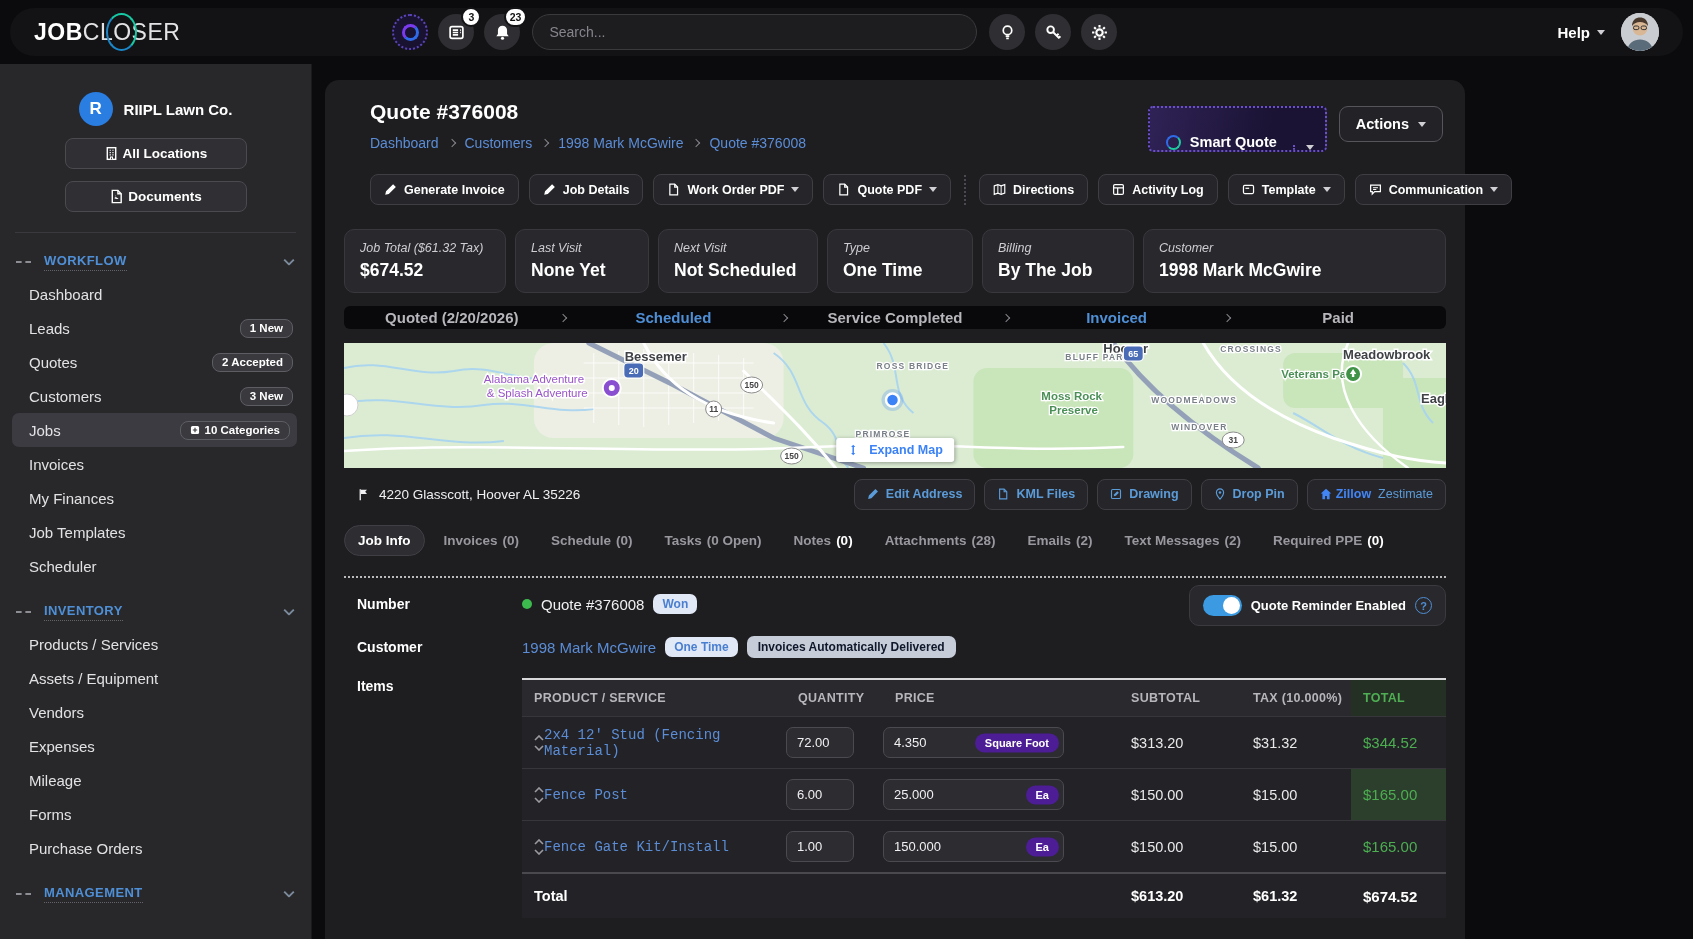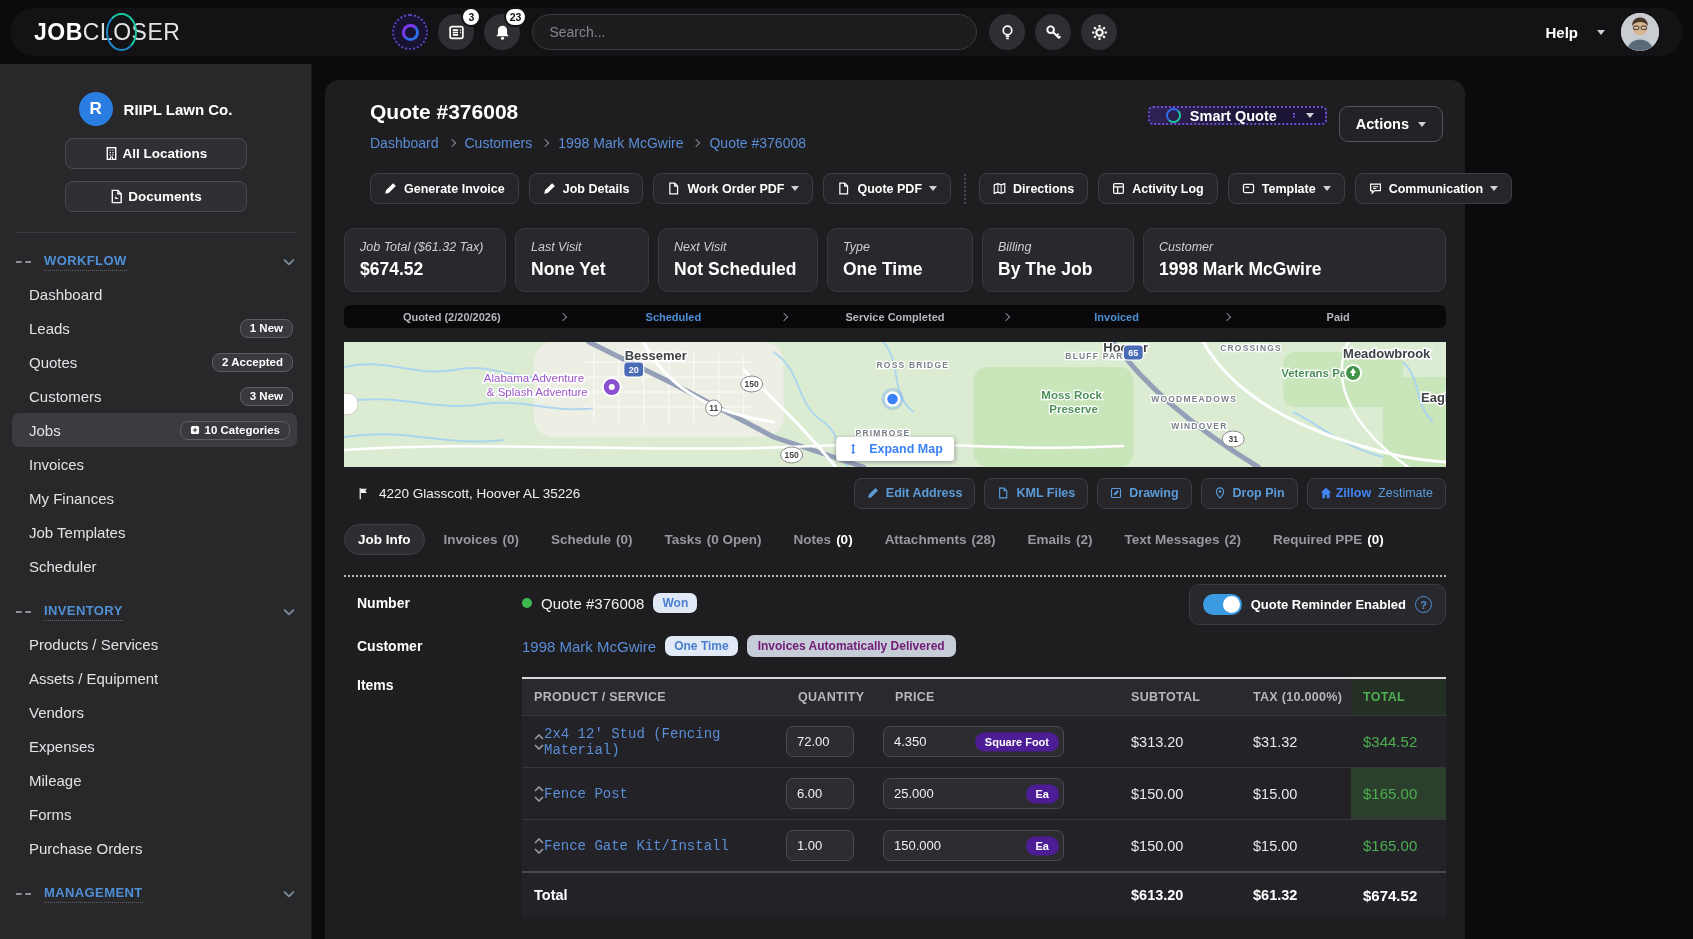--- a/index.html
+++ b/index.html
@@ -13,21 +13,21 @@
   .logo-ring { position:relative; display:inline-block; }
   .logo-ring::before { content:""; position:absolute; left:-7px; top:-6px; width:27px; height:34px; border:2px solid #17c9a4; border-left-color:#1b86c8; border-bottom-color:#1b86c8; border-radius:50%; }
   .nv-cluster { display:flex; align-items:center; gap:10px; margin-left:212px; }
   .nv-circle { width:36px; height:36px; border-radius:50%; background:#2f2f33; display:flex; align-items:center; justify-content:center; position:relative; color:#fff; }
   .nv-purple { background:#191230; border:2px dotted #5b45b8; }
   .nv-purple i { display:block; width:17px; height:17px; border-radius:50%; border:3px solid #7a3bf0; border-right-color:#2f6be8; border-bottom-color:#2f6be8; }
   .nv-badge { position:absolute; top:-7px; right:-7px; min-width:20px; height:20px; padding:0 4px; border-radius:10px; background:#fff; color:#111; font-size:10.5px; font-weight:700; display:flex; align-items:center; justify-content:center; border:2px solid #131315; }
   .nv-search { width:445px; height:36px; margin-left:12px; border-radius:19px; background:#1d1d20; border:1px solid #3a3a3e; color:#cfcfd4; padding:0 16px; font-size:14px; font-family:inherit; outline:none; }
   .nv-search::placeholder { color:#85858c; }
   .nv-right { display:flex; align-items:center; gap:10px; margin-left:12px; }
-  .nv-help { margin-left:auto; display:flex; align-items:center; gap:19px; color:#fff; font-size:15px; font-weight:600; }
+  .nv-help { margin-left:auto; display:flex; align-items:center; gap:7px; color:#fff; font-size:15px; font-weight:600; }
   .caret { width:0; height:0; border-left:4px solid transparent; border-right:4px solid transparent; border-top:5px solid #cfcfd4; display:inline-block; }
   .avatar { width:38px; height:38px; border-radius:50%; overflow:hidden; margin-left:16px; background:#c4c8cc; flex:0 0 auto; }
 
   
   .sidebar { position:absolute; left:0; top:64px; bottom:0; width:312px; background:#28282b; border-right:1px solid #1a1a1c; overflow:hidden; }
   .company { display:flex; align-items:center; justify-content:center; gap:11px; margin-top:28px; }
   .company .clogo { width:34px; height:34px; border-radius:50%; background:#2a7de1; color:#fff; font-weight:800; font-size:17px; display:flex; align-items:center; justify-content:center; }
   .company .cname { color:#fff; font-weight:700; font-size:15px; }
   .side-btn { width:182px; margin:12px auto 0; height:31px; background:#303034; border:1px solid #4a4a4f; border-radius:8px; color:#fff; font-weight:700; font-size:13.5px; display:flex; align-items:center; justify-content:center; gap:4px; cursor:pointer; }
   .side-div { margin:20px 15px 0; border-top:1px solid #3a3a3e; }
@@ -41,38 +41,38 @@
   .nav-item.active { background:#3b3b41; border-radius:7px; margin:0 14px 0 12px; padding:0 7px 0 17px; }
 
   
   .panel { position:absolute; left:325px; top:80px; width:1140px; height:980px; background:#1e1e21; border-radius:14px; }
   .hdr-row { display:flex; align-items:flex-start; padding:20px 22px 0 45px; }
   .page-title { color:#fff; font-weight:800; font-size:21px; }
   .breadcrumb { margin-top:11px; display:flex; align-items:center; gap:10px; font-size:14px; }
   .breadcrumb a { color:#5b8dd6; text-decoration:none; }
   .chev { display:inline-block; width:6px; height:6px; border-top:1.5px solid #86868c; border-right:1.5px solid #86868c; transform:rotate(45deg); }
   .hdr-actions { margin-left:auto; display:flex; gap:12px; margin-top:6px; }
-  .smart-quote { display:flex; align-items:center; border:2px dotted #6b50c8; border-radius:5px; background:linear-gradient(100deg,#2f2256,#1a1333 70%); color:#fff; font-weight:800; font-size:14.5px; height:19px; cursor:pointer; }
+  .smart-quote { display:flex; align-items:flex-end; border:2px dotted #6b50c8; border-radius:5px; background:linear-gradient(100deg,#2f2256,#1a1333 70%); color:#fff; font-weight:800; font-size:14.5px; height:46px; cursor:pointer; }
   .sq-main { display:flex; align-items:center; gap:9px; padding:0 16px; }
   .sq-ring { width:15px; height:15px; border-radius:50%; border:2.5px solid #1ec9a0; border-left-color:#2f6be8; border-top-color:#2f6be8; }
   .sq-caret { width:32px; display:flex; align-items:center; justify-content:center; border-left:2px dotted #6b50c8; }
   .actions-btn { height:36px; border:1px solid #55555a; background:#232327; border-radius:9px; color:#fff; font-weight:800; font-size:14.5px; padding:0 16px; display:flex; gap:9px; align-items:center; cursor:pointer; }
 
   .toolbar { margin-top:22px; padding:0 26px 0 45px; display:flex; gap:10px; align-items:center; }
   .tb-btn { height:31px; background:#26262a; border:1px solid #3e3e43; border-radius:8px; color:#fff; font-weight:700; font-size:12.5px; padding:0 13px; display:flex; gap:7px; align-items:center; cursor:pointer; white-space:nowrap; }
   .tb-btn svg { flex:0 0 auto; }
   .tb-sep { border-left:2px dotted #4a4a50; height:30px; margin:0 3px; }
 
   .cards { margin:24px 19px 0; display:flex; gap:9px; }
   .card { background:#29292d; border:1px solid #38383d; border-radius:10px; padding:11px 15px; }
   .card .lbl { font-style:italic; color:#cdcdd2; font-size:12.5px; white-space:nowrap; }
   .card .val { margin-top:5px; font-weight:800; font-size:17.5px; color:#fff; white-space:nowrap; }
   .c0{width:162px;} .c1{width:134px;} .c2{width:160px;} .c3{width:146px;} .c4{width:152px;} .c5{flex:1;}
 
-  .progress { margin:13px 19px 0; background:#09090b; border-radius:6px; height:23px; display:flex; align-items:center; font-size:11px; font-weight:700; }
+  .progress { margin:13px 19px 0; background:#09090b; border-radius:6px; height:23px; display:flex; align-items:center; font-size:15px; font-weight:700; }
   .pstep { flex:1; text-align:center; color:#b6b6bb; }
   .pstep.blue { color:#4f8fd6; }
 
   .map { margin:14px 19px 0; height:125px; position:relative; overflow:hidden; background:#dbecd3; }
   .map svg { display:block; }
   .expand-btn { position:absolute; bottom:6px; left:50%; transform:translateX(-50%); background:#fff; color:#3b82f6; font-weight:700; font-size:12.5px; padding:5px 11px; border-radius:3px; display:flex; gap:10px; align-items:center; box-shadow:0 1px 4px rgba(0,0,0,.35); cursor:pointer; }
 
   .addr-row { margin:9px 19px 0; display:flex; align-items:center; height:34px; }
   .addr-txt { display:flex; align-items:center; gap:9px; color:#f0f0f2; font-size:13.5px; padding-left:13px; }
   .addr-btns { margin-left:auto; display:flex; gap:9px; }
@@ -86,21 +86,21 @@
   .tab .cnt.bright { color:#fff; }
 
   .dotted-div { margin:20px 19px 0; border-top:2px dotted #d6d6d8; opacity:.85; }
 
   .dt-row { margin:16px 19px 0; display:flex; align-items:center; position:relative; }
   .dt-label { width:178px; font-weight:700; font-size:14px; color:#fff; padding-left:13px; flex:0 0 auto; }
   .dt-val { display:flex; align-items:center; gap:9px; }
   .gdot { width:10px; height:10px; border-radius:50%; background:#3dba4e; }
   .num-txt { color:#f0f0f2; font-size:15px; }
   .badge-light { background:#e2e9f6; color:#4a7fd0; font-weight:700; font-size:12px; padding:3px 9px; border-radius:7px; }
-  .badge-wash { background:#c7cdd8; color:#701a75; font-weight:700; font-size:12px; padding:4px 11px; border-radius:7px; }
+  .badge-wash { background:#c7cdd8; color:#0f172a; font-weight:700; font-size:12px; padding:4px 11px; border-radius:7px; }
   .link { color:#5b8dd6; font-size:15px; text-decoration:none; }
   .reminder { position:absolute; right:0; top:-9px; background:#29292d; border:1px solid #3a3a3f; border-radius:10px; padding:9px 13px; display:flex; gap:9px; align-items:center; }
   .toggle { width:39px; height:21px; border-radius:11px; background:#3b9ae1; position:relative; cursor:pointer; flex:0 0 auto; }
   .toggle i { position:absolute; right:2px; top:2px; width:17px; height:17px; background:#fff; border-radius:50%; }
   .reminder .rl { color:#fff; font-weight:700; font-size:13px; }
   .qmark { width:17px; height:17px; border-radius:50%; border:1.5px solid #4f8fd6; color:#4f8fd6; font-size:11px; font-weight:700; display:flex; align-items:center; justify-content:center; }
 
   .items-row { align-items:flex-start; }
   .itable { flex:1; border-top:2px solid #d8d8da; font-size:14px; }
   .tgrid { display:grid; grid-template-columns:264px 97px 236px 122px 110px 95px; align-items:center; }

